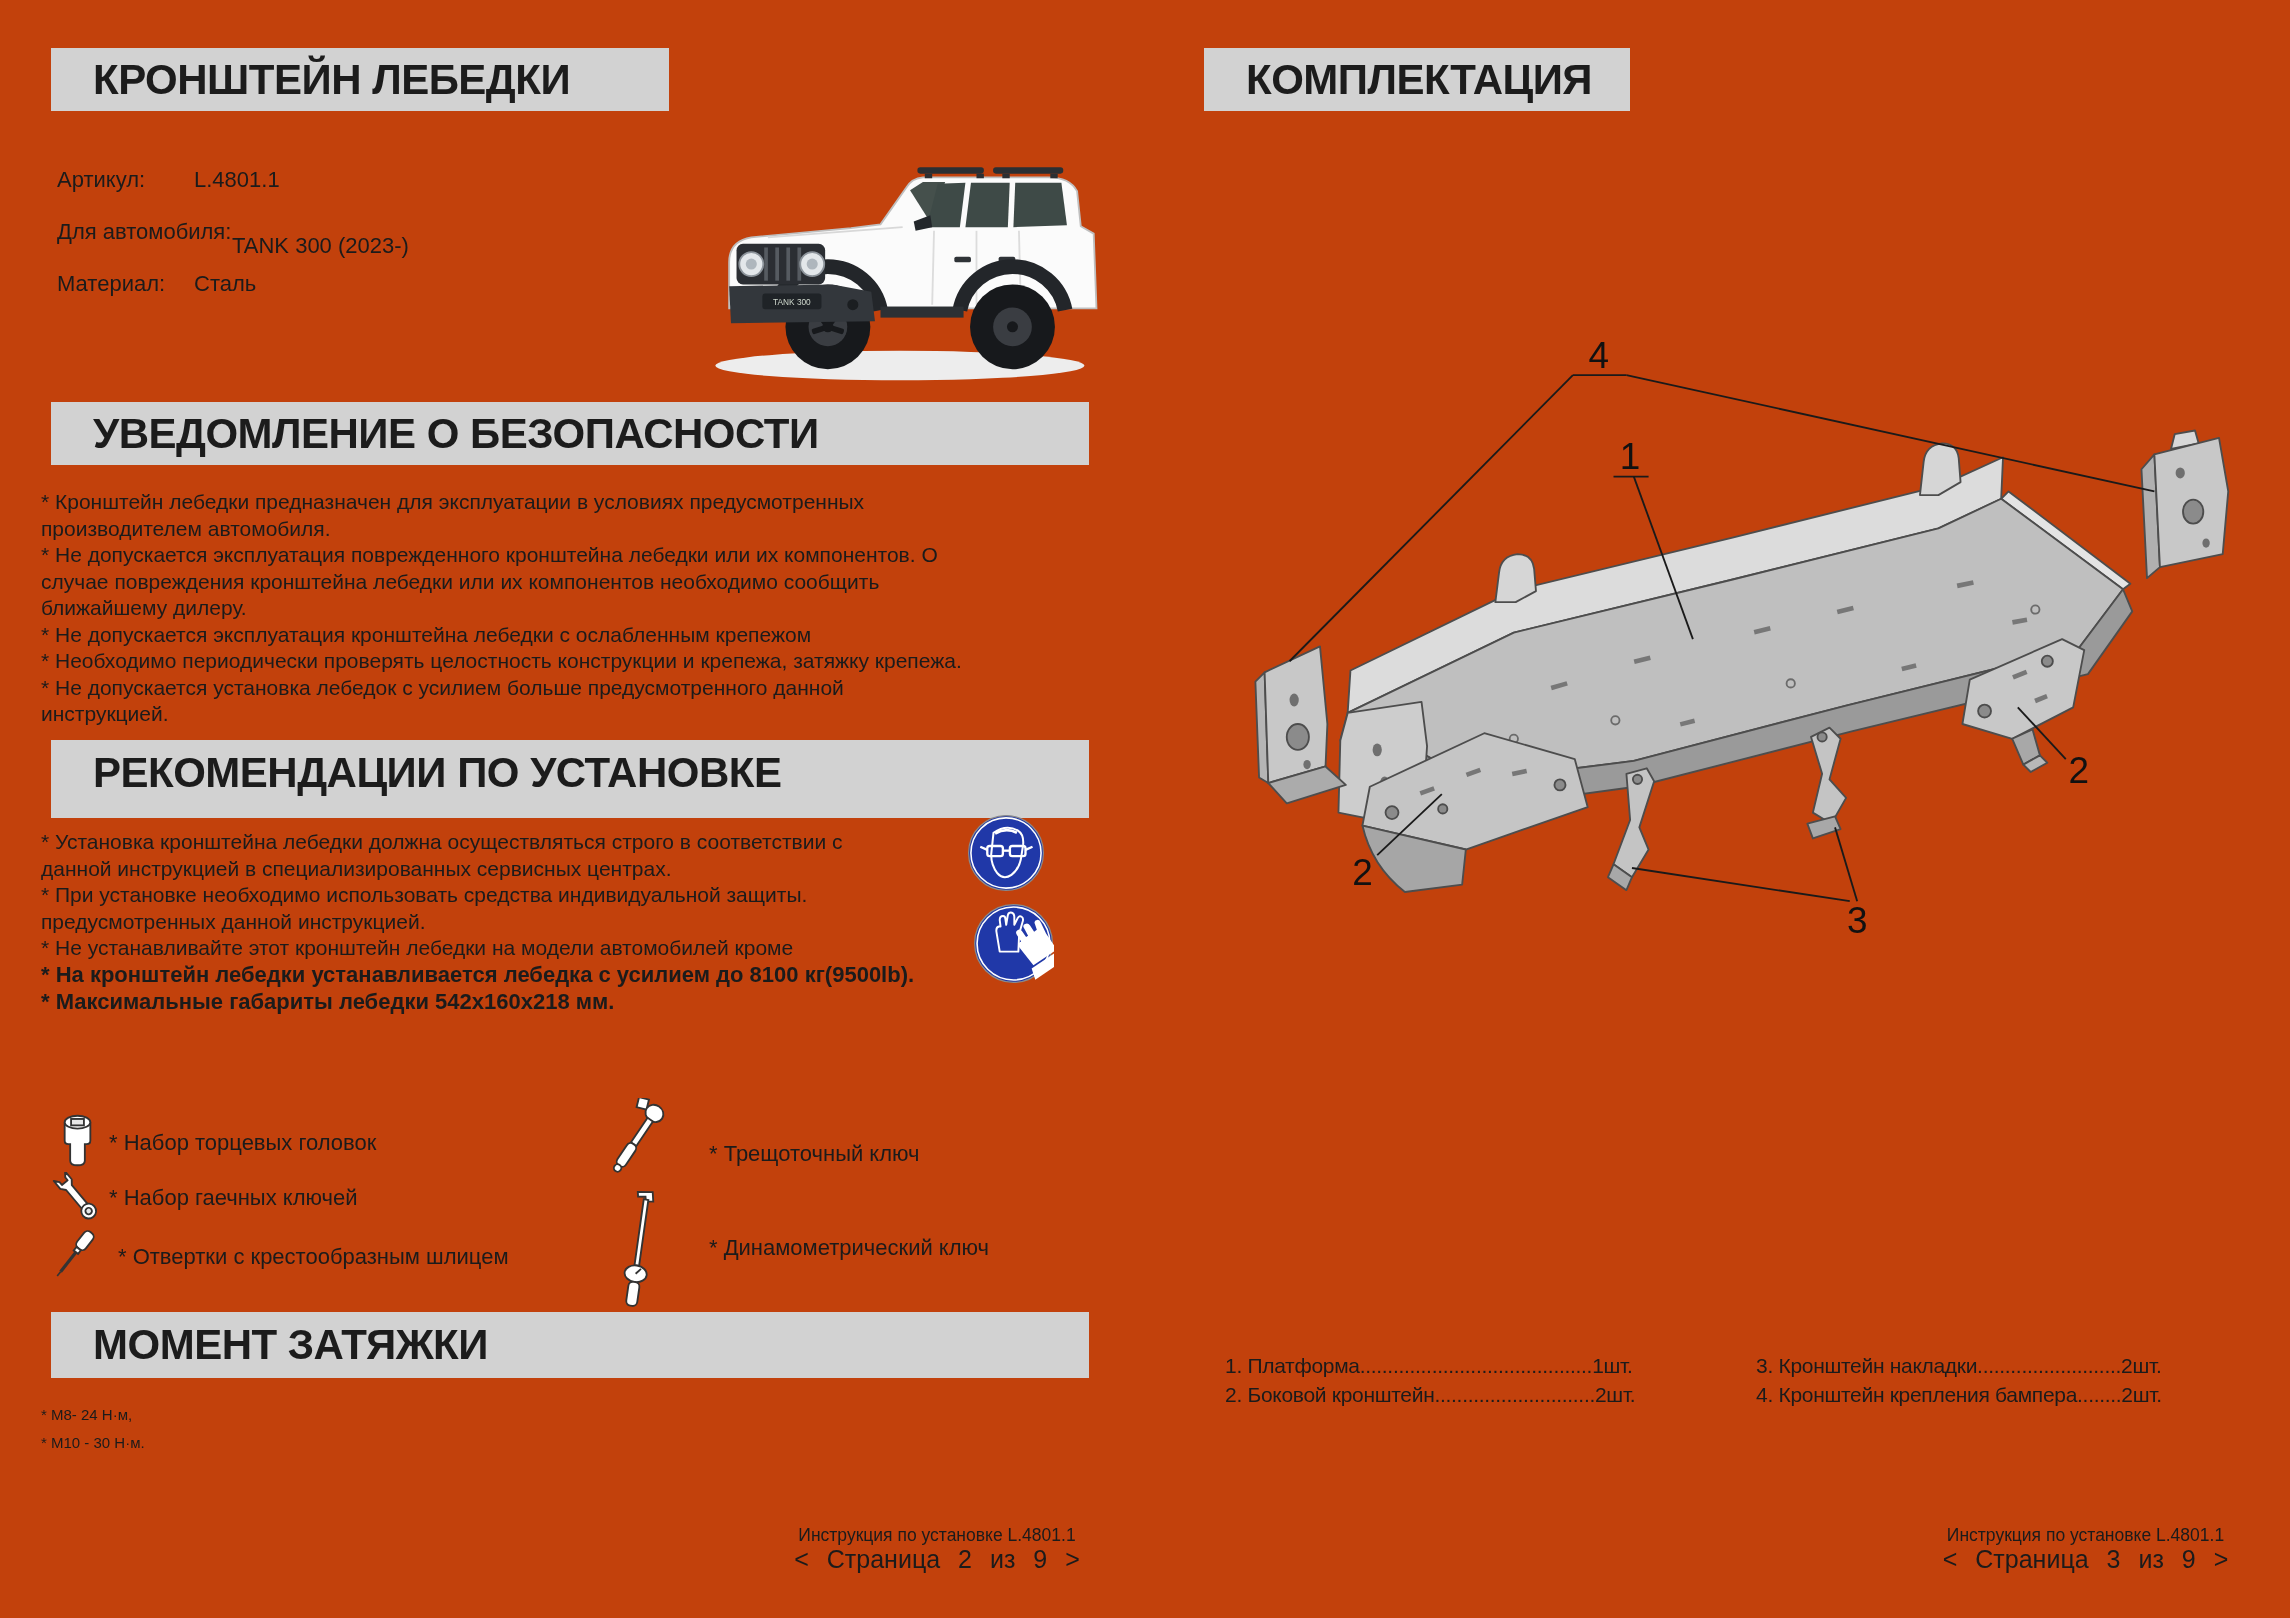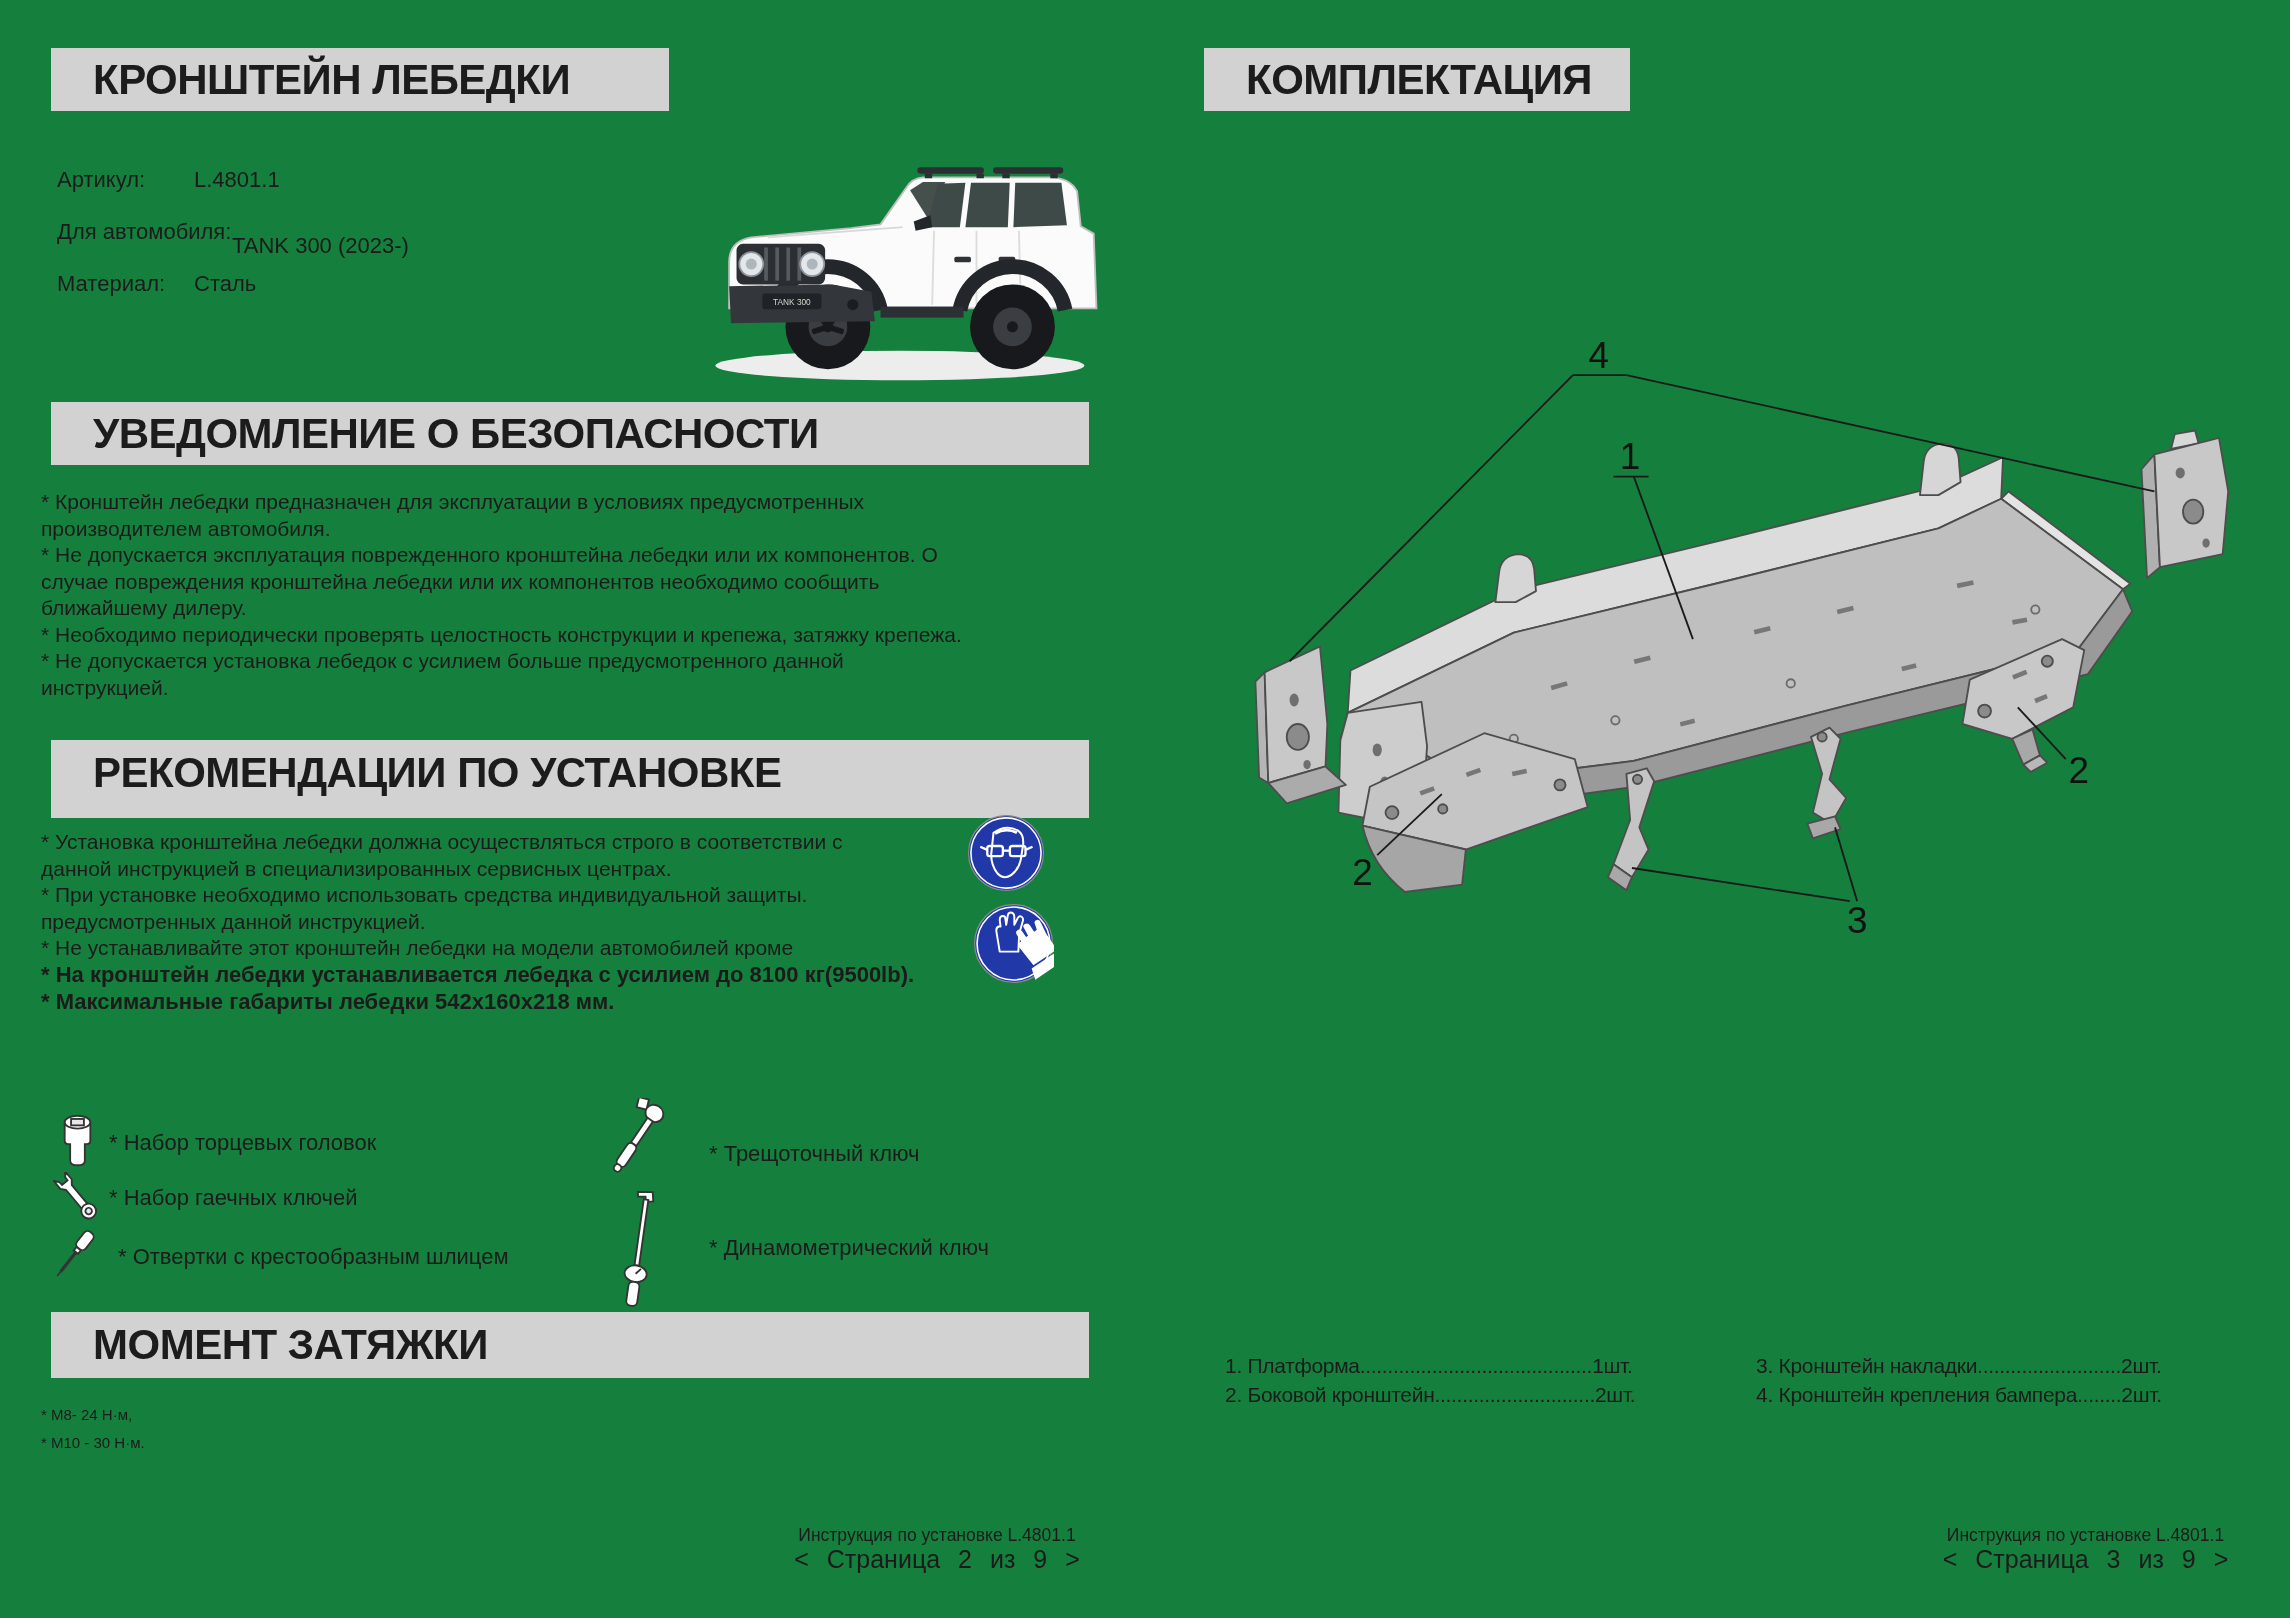--- a/index.html
+++ b/index.html
@@ -1,16 +1,16 @@
 <!DOCTYPE html>
 <html style="font-size:14.8px"><head>
 <meta charset="utf-8">
 <style>
   html,body{margin:0;padding:0;background:#ffffff;}
-  .sheet{position:relative;width:2291px;height:1619px;background:#15803d;overflow:hidden;
+  .sheet{position:relative;width:2291px;height:1619px;background:#c2410c;overflow:hidden;
          font-family:"Liberation Sans","DejaVu Sans",sans-serif;color:#1b1b1b;}
   .bar{position:absolute;background:#d2d2d2;font-weight:bold;color:#1c1c1c;
        font-size:42px;letter-spacing:-0.5px;white-space:nowrap;}
   .bar span{display:block;padding-left:42px;}
   .spec-label,.spec-value{position:absolute;font-size:22px;white-space:nowrap;}
   .tblock{position:absolute;font-size:21px;line-height:26.5px;white-space:nowrap;}
   .tblock .bold{font-weight:bold;font-size:22px;}
   .tool-label{position:absolute;font-size:22px;white-space:nowrap;}
   .torque-block{position:absolute;font-size:15px;line-height:28px;white-space:nowrap;}
   .parts-col{position:absolute;font-size:21px;line-height:29px;white-space:nowrap;letter-spacing:-0.3px;}
@@ -104,20 +104,21 @@
 
   <div class="bar" style="left:51px;top:402px;width:1038px;height:63px;line-height:63px;">
     <span>УВЕДОМЛЕНИЕ О БЕЗОПАСНОСТИ</span>
   </div>
   <div class="tblock" style="left:41px;top:489px;">
     <div>* Кронштейн лебедки предназначен для эксплуатации в условиях предусмотренных</div>
     <div>производителем автомобиля.</div>
     <div>* Не допускается эксплуатация поврежденного кронштейна лебедки или их компонентов. О</div>
     <div>случае повреждения кронштейна лебедки или их компонентов необходимо сообщить</div>
     <div>ближайшему дилеру.</div>
+    <div>* Не допускается эксплуатация кронштейна лебедки с ослабленным крепежом</div>
     <div>* Необходимо периодически проверять целостность конструкции и крепежа, затяжку крепежа.</div>
     <div>* Не допускается установка лебедок с усилием больше предусмотренного данной</div>
     <div>инструкцией.</div>
   </div>
 
   <div class="bar" style="left:51px;top:740px;width:1038px;height:78px;line-height:66px;">
     <span>РЕКОМЕНДАЦИИ ПО УСТАНОВКЕ</span>
   </div>
   <div class="tblock" style="left:41px;top:829px;line-height:26.6px;">
     <div>* Установка кронштейна лебедки должна осуществляться строго в соответствии с</div>

